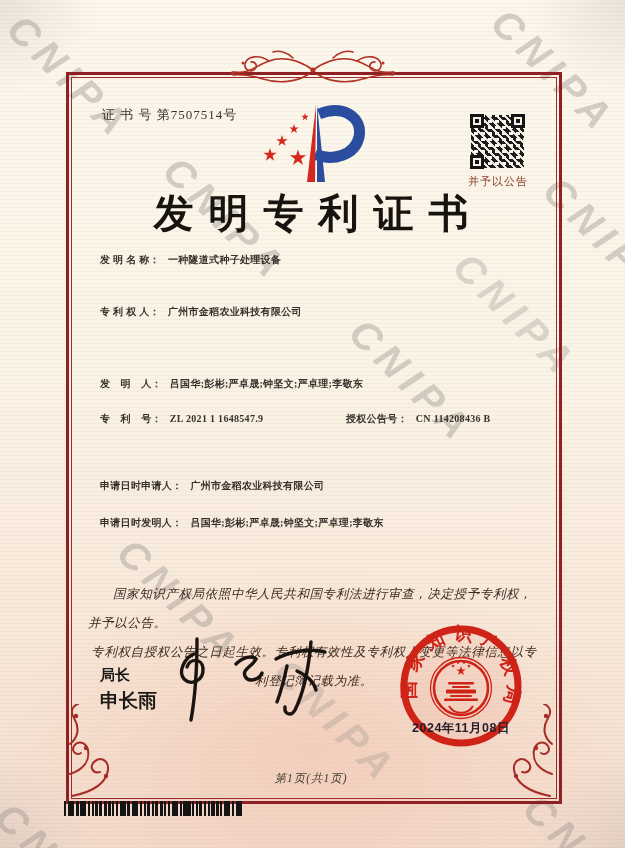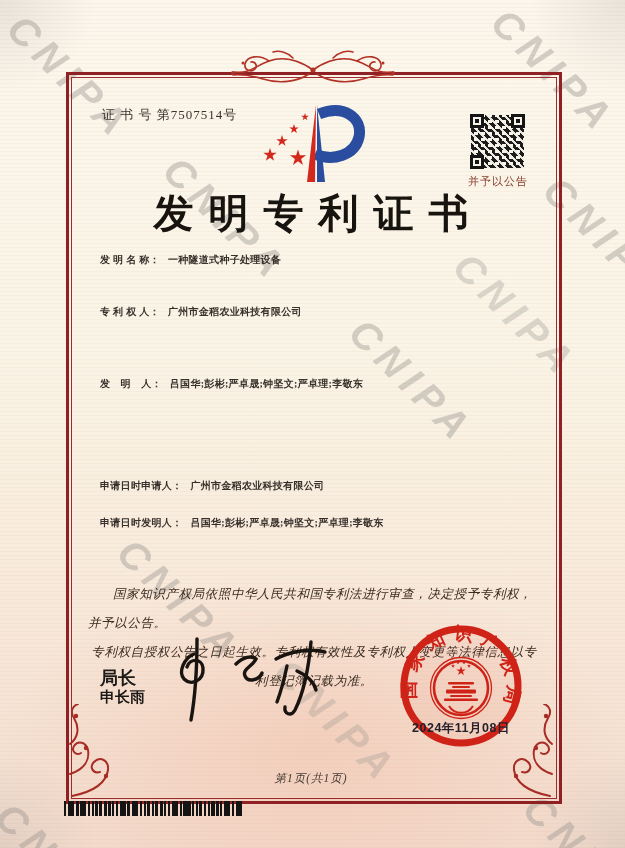--- a/index.html
+++ b/index.html
@@ -52,23 +52,23 @@
   .pair2{position:absolute;left:246px;top:0;}
   .r1{top:253px}.r2{top:305px}.r3{top:341px}.r4{top:377px}
   .r5{top:412px}.r6{top:444px}.r7{top:479px}.r8{top:516px}
   
   .statement{position:absolute;left:88px;top:580px;width:452px;z-index:3;
     font-size:12.5px;font-style:italic;color:#3b2b20;line-height:29px;letter-spacing:.6px;}
   .statement .l1{text-indent:2em;}
   .statement .l2{text-align:center;}
   
   .director-title{position:absolute;left:100px;top:666px;font-family:"Liberation Sans","DejaVu Sans",sans-serif;
-    font-size:18px;font-weight:600;color:#1d1b18;z-index:3;}
+    font-size:15px;font-weight:600;color:#1d1b18;z-index:3;}
   .director-name{position:absolute;left:100px;top:688px;font-family:Liberation Sans, sans-serif;
-    font-size:15px;font-weight:600;color:#1d1b18;z-index:3;}
+    font-size:19px;font-weight:600;color:#1d1b18;z-index:3;}
   .signature{position:absolute;left:160px;top:634px;z-index:4;}
   .seal{position:absolute;left:395px;top:620px;z-index:4;}
   
   .footer{position:absolute;left:66px;top:771px;width:490px;text-align:center;
     font-size:11.5px;color:#453d34;letter-spacing:1px;z-index:3;font-style:italic;}
   .barcode{position:absolute;left:64px;top:801px;width:179px;height:15px;z-index:3;
     background:
       repeating-linear-gradient(90deg,#141414 0 2px, transparent 2px 4px),
       repeating-linear-gradient(90deg,#141414 0 1px, transparent 1px 7px),
       repeating-linear-gradient(90deg,transparent 0 5px, #141414 5px 8px, transparent 8px 13px);}
@@ -167,20 +167,26 @@
   <div class="title">发明专利证书</div>
 
   <div class="fr r1">
     <span class="lab">发 明 名 称：</span><span class="val">一种隧道式种子处理设备</span>
   </div>
   <div class="fr r2">
     <span class="lab">专 利 权 人：</span><span class="val">广州市金稻农业科技有限公司</span>
   </div>
   <div class="fr r4">
     <span class="lab">发　明　人：</span><span class="val">吕国华;彭彬;严卓晟;钟坚文;严卓理;李敬东</span>
+  </div>
+  <div class="fr r5">
+    <span class="lab">专　利　号：</span><span class="val">ZL 2021 1 1648547.9</span>
+    <span class="pair2">
+      <span class="lab">授权公告号：</span><span class="val">CN 114208436 B</span>
+    </span>
   </div>
   <div class="fr r7">
     <span class="lab">申请日时申请人：</span><span class="val">广州市金稻农业科技有限公司</span>
   </div>
   <div class="fr r8">
     <span class="lab">申请日时发明人：</span><span class="val">吕国华;彭彬;严卓晟;钟坚文;严卓理;李敬东</span>
   </div>
 
   <div class="statement">
     <div class="l1">国家知识产权局依照中华人民共和国专利法进行审查，决定授予专利权，并予以公告。</div>

